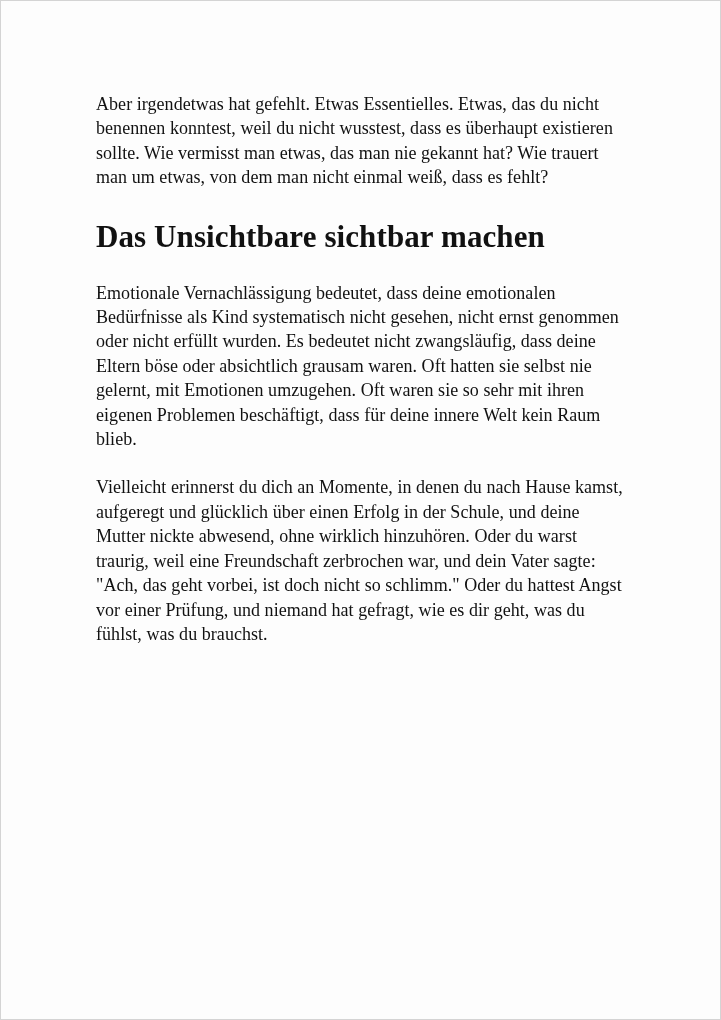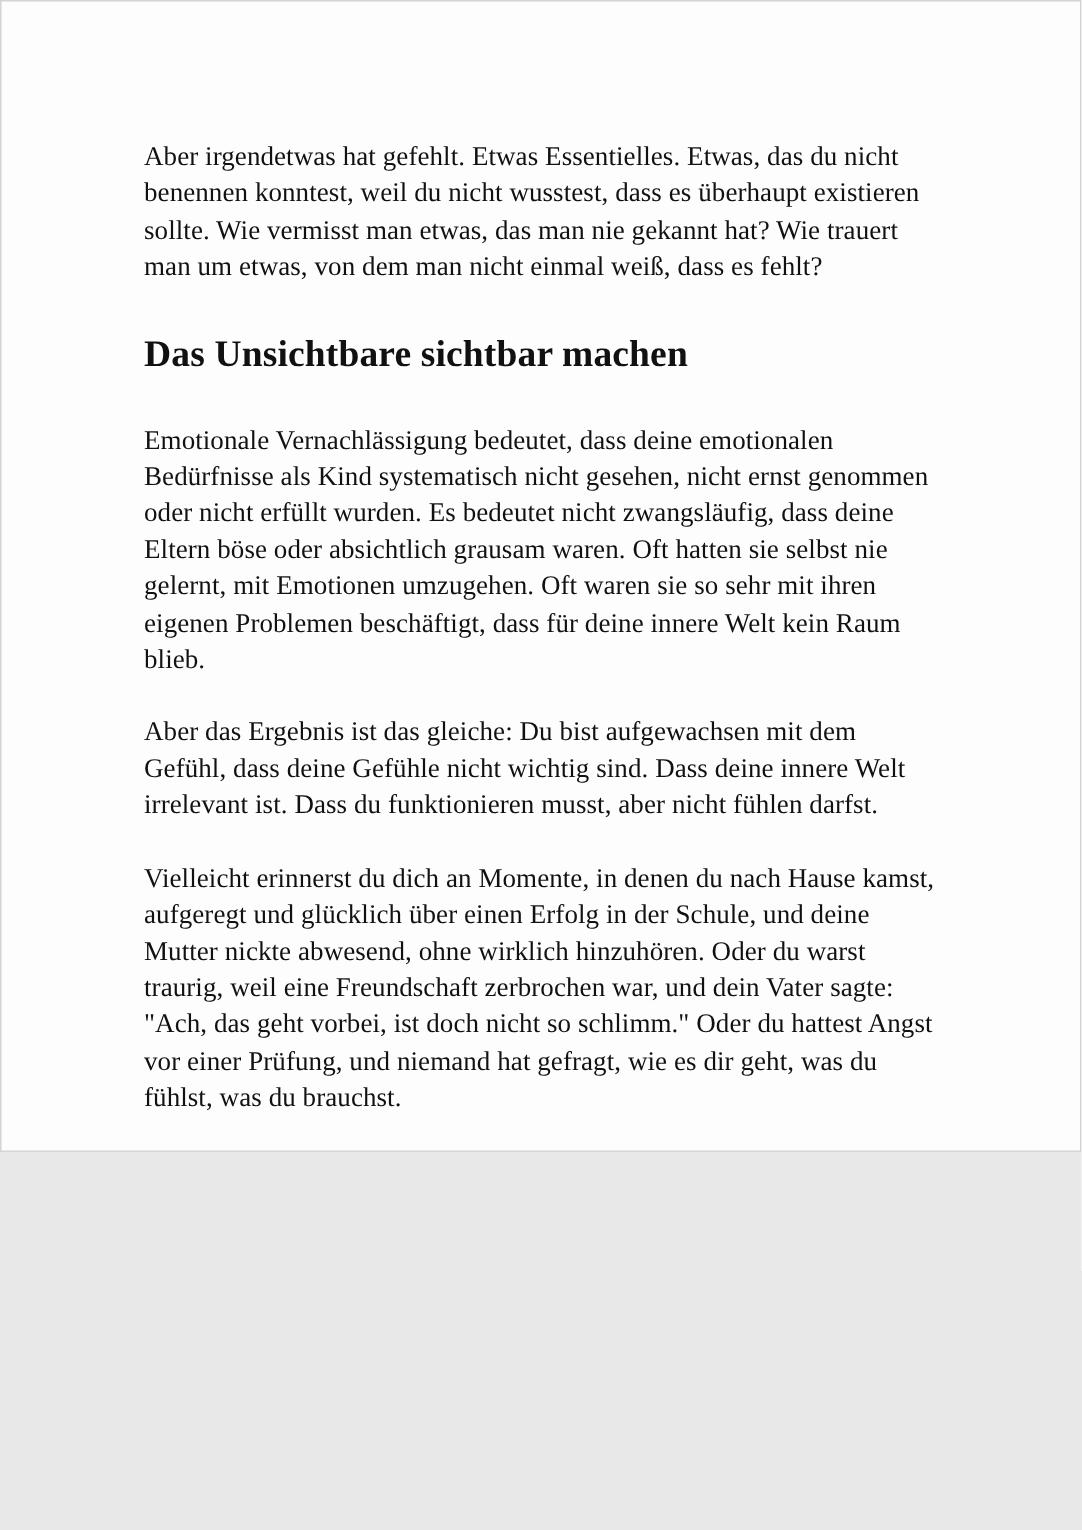--- a/index.html
+++ b/index.html
@@ -8,54 +8,53 @@
     }
     body {
       width: 721px;
       height: 1020px;
       background: #e8e8e8;
       overflow: hidden;
     }
     .page {
       box-sizing: border-box;
       width: 721px;
-      height: 768px;
+      height: 1020px;
       background: #fdfdfd;
       border: 1px solid #d4d4d4;
       font-family: "Liberation Serif", "DejaVu Serif", serif;
       color: #111111;
     }
     .content {
       box-sizing: border-box;
       padding: 91px 92px 0 95px;
     }
     .content p {
       margin: 0 0 24px 0;
       font-size: 18px;
       line-height: 24.4px;
       text-align: left;
       letter-spacing: 0.05px;
     }
     .content h1 {
       margin: 32px 0 29px 0;
-      font-size: 25px;
+      font-size: 31px;
       line-height: 30px;
       font-weight: 700;
       letter-spacing: 0.1px;
     }
   </style>
 </head>
 <body>
 
 <div class="page">
   <div class="content">
     <p>Aber irgendetwas hat gefehlt. Etwas Essentielles. Etwas, das du nicht benennen konntest, weil du nicht wusstest, dass es überhaupt existieren sollte. Wie vermisst man etwas, das man nie gekannt hat? Wie trauert man um etwas, von dem man nicht einmal weiß, dass es fehlt?</p>
 
     <h1>Das Unsichtbare sichtbar machen</h1>
 
     <p>Emotionale Vernachlässigung bedeutet, dass deine emotionalen Bedürfnisse als Kind systematisch nicht gesehen, nicht ernst genommen oder nicht erfüllt wurden. Es bedeutet nicht zwangsläufig, dass deine Eltern böse oder absichtlich grausam waren. Oft hatten sie selbst nie gelernt, mit Emotionen umzugehen. Oft waren sie so sehr mit ihren eigenen Problemen beschäftigt, dass für deine innere Welt kein Raum blieb.</p>
 
-    <p>Aber das Ergebnis ist das gleiche: Du bist aufgewachsen mit dem Gefühl, dass deine Gefühle nicht wichtig sind. Dass deine innere Welt irrelevant ist. Dass du funktionieren musst, aber nicht fühlen darfst.</p>
 
     <p>Vielleicht erinnerst du dich an Momente, in denen du nach Hause kamst, aufgeregt und glücklich über einen Erfolg in der Schule, und deine Mutter nickte abwesend, ohne wirklich hinzuhören. Oder du warst traurig, weil eine Freundschaft zerbrochen war, und dein Vater sagte: "Ach, das geht vorbei, ist doch nicht so schlimm." Oder du hattest Angst vor einer Prüfung, und niemand hat gefragt, wie es dir geht, was du fühlst, was du brauchst.</p>
 
   </div>
 </div>
 
 </body></html>

